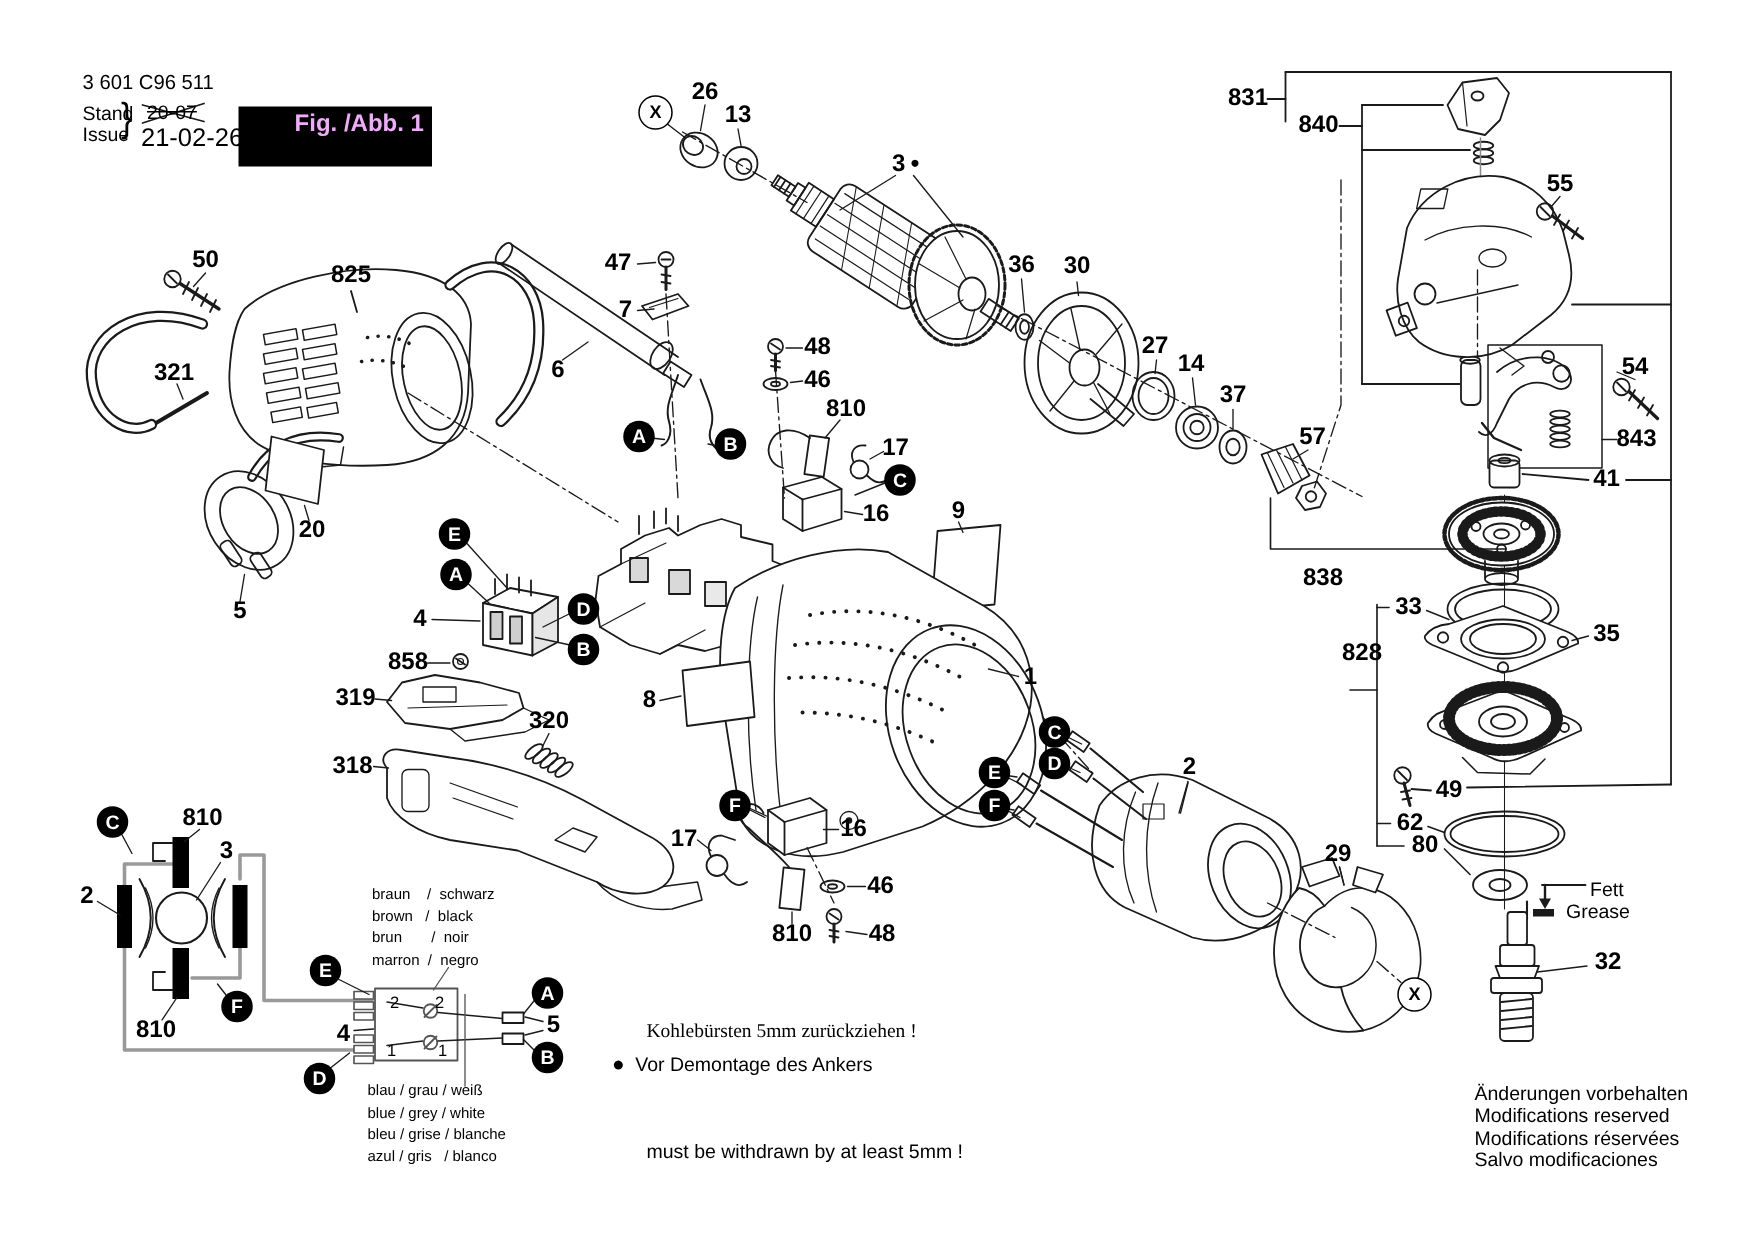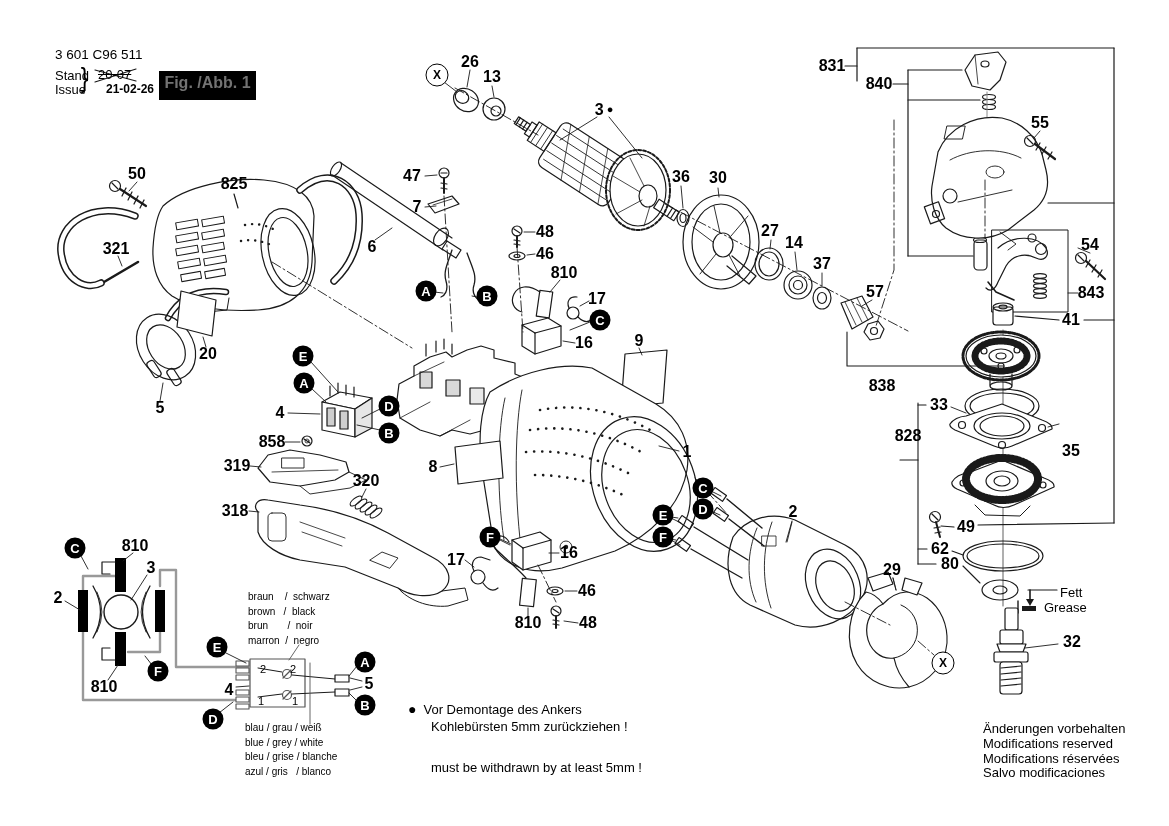--- a/index.html
+++ b/index.html
@@ -12,23 +12,23 @@
   .callout{position:absolute;transform:translate(-50%,-50%);width:21px;height:21px;border-radius:50%;
            background:#000;color:#fff;font-weight:bold;font-size:13px;line-height:21px;text-align:center;}
   .xmark{position:absolute;transform:translate(-50%,-50%);width:21px;height:21px;border-radius:50%;
          background:#fff;border:1.7px solid #000;color:#000;font-weight:bold;font-size:12px;line-height:21px;text-align:center;}
   .slabel{position:absolute;transform:translate(-50%,-50%);font-size:11px;}
   .hdr-num{position:absolute;left:55px;top:47px;font-size:13.5px;}
   .hdr-stand{position:absolute;left:55px;top:68px;font-size:13px;}
   .hdr-issue{position:absolute;left:55px;top:82px;font-size:13px;}
   .brace{position:absolute;left:80px;top:63px;font-size:27px;transform:scaleX(.85);}
   .hdr-old{position:absolute;left:98px;top:67px;font-size:13px;text-decoration:line-through;}
-  .hdr-new{position:absolute;left:106px;top:82px;font-size:12px;font-weight:bold;}
-  .figbox{position:absolute;left:159px;top:71px;width:97px;height:29px;background:#000;color:#737373;
-          font-weight:bold;font-size:16px;line-height:24px;text-align:center;}
+  .hdr-new{position:absolute;left:94px;top:82px;font-size:17px;}
+  .figbox{position:absolute;left:159px;top:71px;width:97px;height:40px;background:#000;color:#f0abfc;
+          font-weight:bold;font-size:16px;line-height:24px;text-align:center;padding-left:32px;}
   .legend{position:absolute;font-size:10px;line-height:14.5px;white-space:pre;}
   .legend-top{left:248px;top:590px;}
   .legend-bottom{left:245px;top:721px;}
   .disc{position:absolute;left:983px;top:722px;font-size:13px;line-height:14.8px;}
   .noteline{position:absolute;font-size:13px;white-space:nowrap;}
   .bullet{font-size:14px;margin-right:7px;}
   .grease-de{position:absolute;left:1060px;top:585px;font-size:13px;}
   .grease-en{position:absolute;left:1044px;top:600px;font-size:13px;}
 </style>
 </head>
@@ -662,21 +662,21 @@
       <div class="plabel" style="left: 822px; top: 264px;">37</div>
       <div class="plabel" style="left: 875px; top: 292px;">57</div>
       <div class="plabel" style="left: 832px; top: 66px;">831</div>
       <div class="plabel" style="left: 879px; top: 84px;">840</div>
       <div class="plabel" style="left: 1040px; top: 123px;">55</div>
       <div class="plabel" style="left: 1090px; top: 245px;">54</div>
       <div class="plabel" style="left: 1091px; top: 293px;">843</div>
       <div class="plabel" style="left: 1071px; top: 320px;">41</div>
       <div class="plabel" style="left: 882px; top: 386px;">838</div>
       <div class="plabel" style="left: 939px; top: 405px;">33</div>
-      <div class="plabel" style="left: 1071px; top: 423px; margin-top: 28px;">35</div>
+      <div class="plabel" style="left: 1071px; top: 423px;">35</div>
       <div class="plabel" style="left: 888px; top: 436px; padding-left: 40px;">828</div>
       <div class="plabel" style="left: 966px; top: 527px;">49</div>
       <div class="plabel" style="left: 940px; top: 549px;">62</div>
       <div class="plabel" style="left: 950px; top: 564px;">80</div>
       <div class="plabel" style="left: 892px; top: 570px;">29</div>
       <div class="plabel" style="left: 1072px; top: 642px;">32</div>
       <div class="plabel" style="left: 793px; top: 512px;">2</div>
       <div class="plabel" style="left: 687px; top: 452px;">1</div>
       <div class="plabel" style="left: 433px; top: 467px;">8</div>
       <div class="plabel" style="left: 272px; top: 442px;">858</div>
@@ -729,21 +729,21 @@
 <div class="hdr-new">21-02-26</div>
 <div class="figbox">Fig. /Abb. 1</div>
 
 <div class="legend legend-top"><div>braun    /  schwarz</div><div>brown   /  black</div><div>brun       /  noir</div><div>marron  /  negro</div></div>
 <div class="legend legend-bottom"><div>blau / grau / weiß</div><div>blue / grey / white</div><div>bleu / grise / blanche</div><div>azul / gris   / blanco</div></div>
 
 <div class="grease-de">Fett</div>
 <div class="grease-en">Grease</div>
 
 <div class="noteline" style="left:408px;top:701px;"><span class="bullet">●</span><span>Vor Demontage des Ankers</span></div>
-<div class="noteline" style="left:431px;top:719px;">Kohlebürsten 5mm zurückziehen !</div>
+<div class="noteline" style="left:431px;top:679px;font-family:Liberation Serif, serif;">Kohlebürsten 5mm zurückziehen !</div>
 <div class="noteline" style="left:431px;top:760px;">must be withdrawn by at least 5mm !</div>
 
 <div class="disc">
       <div>Änderungen vorbehalten</div>
       <div>Modifications reserved</div>
       <div>Modifications réservées</div>
       <div>Salvo modificaciones</div>
     </div>
 
 </div>

